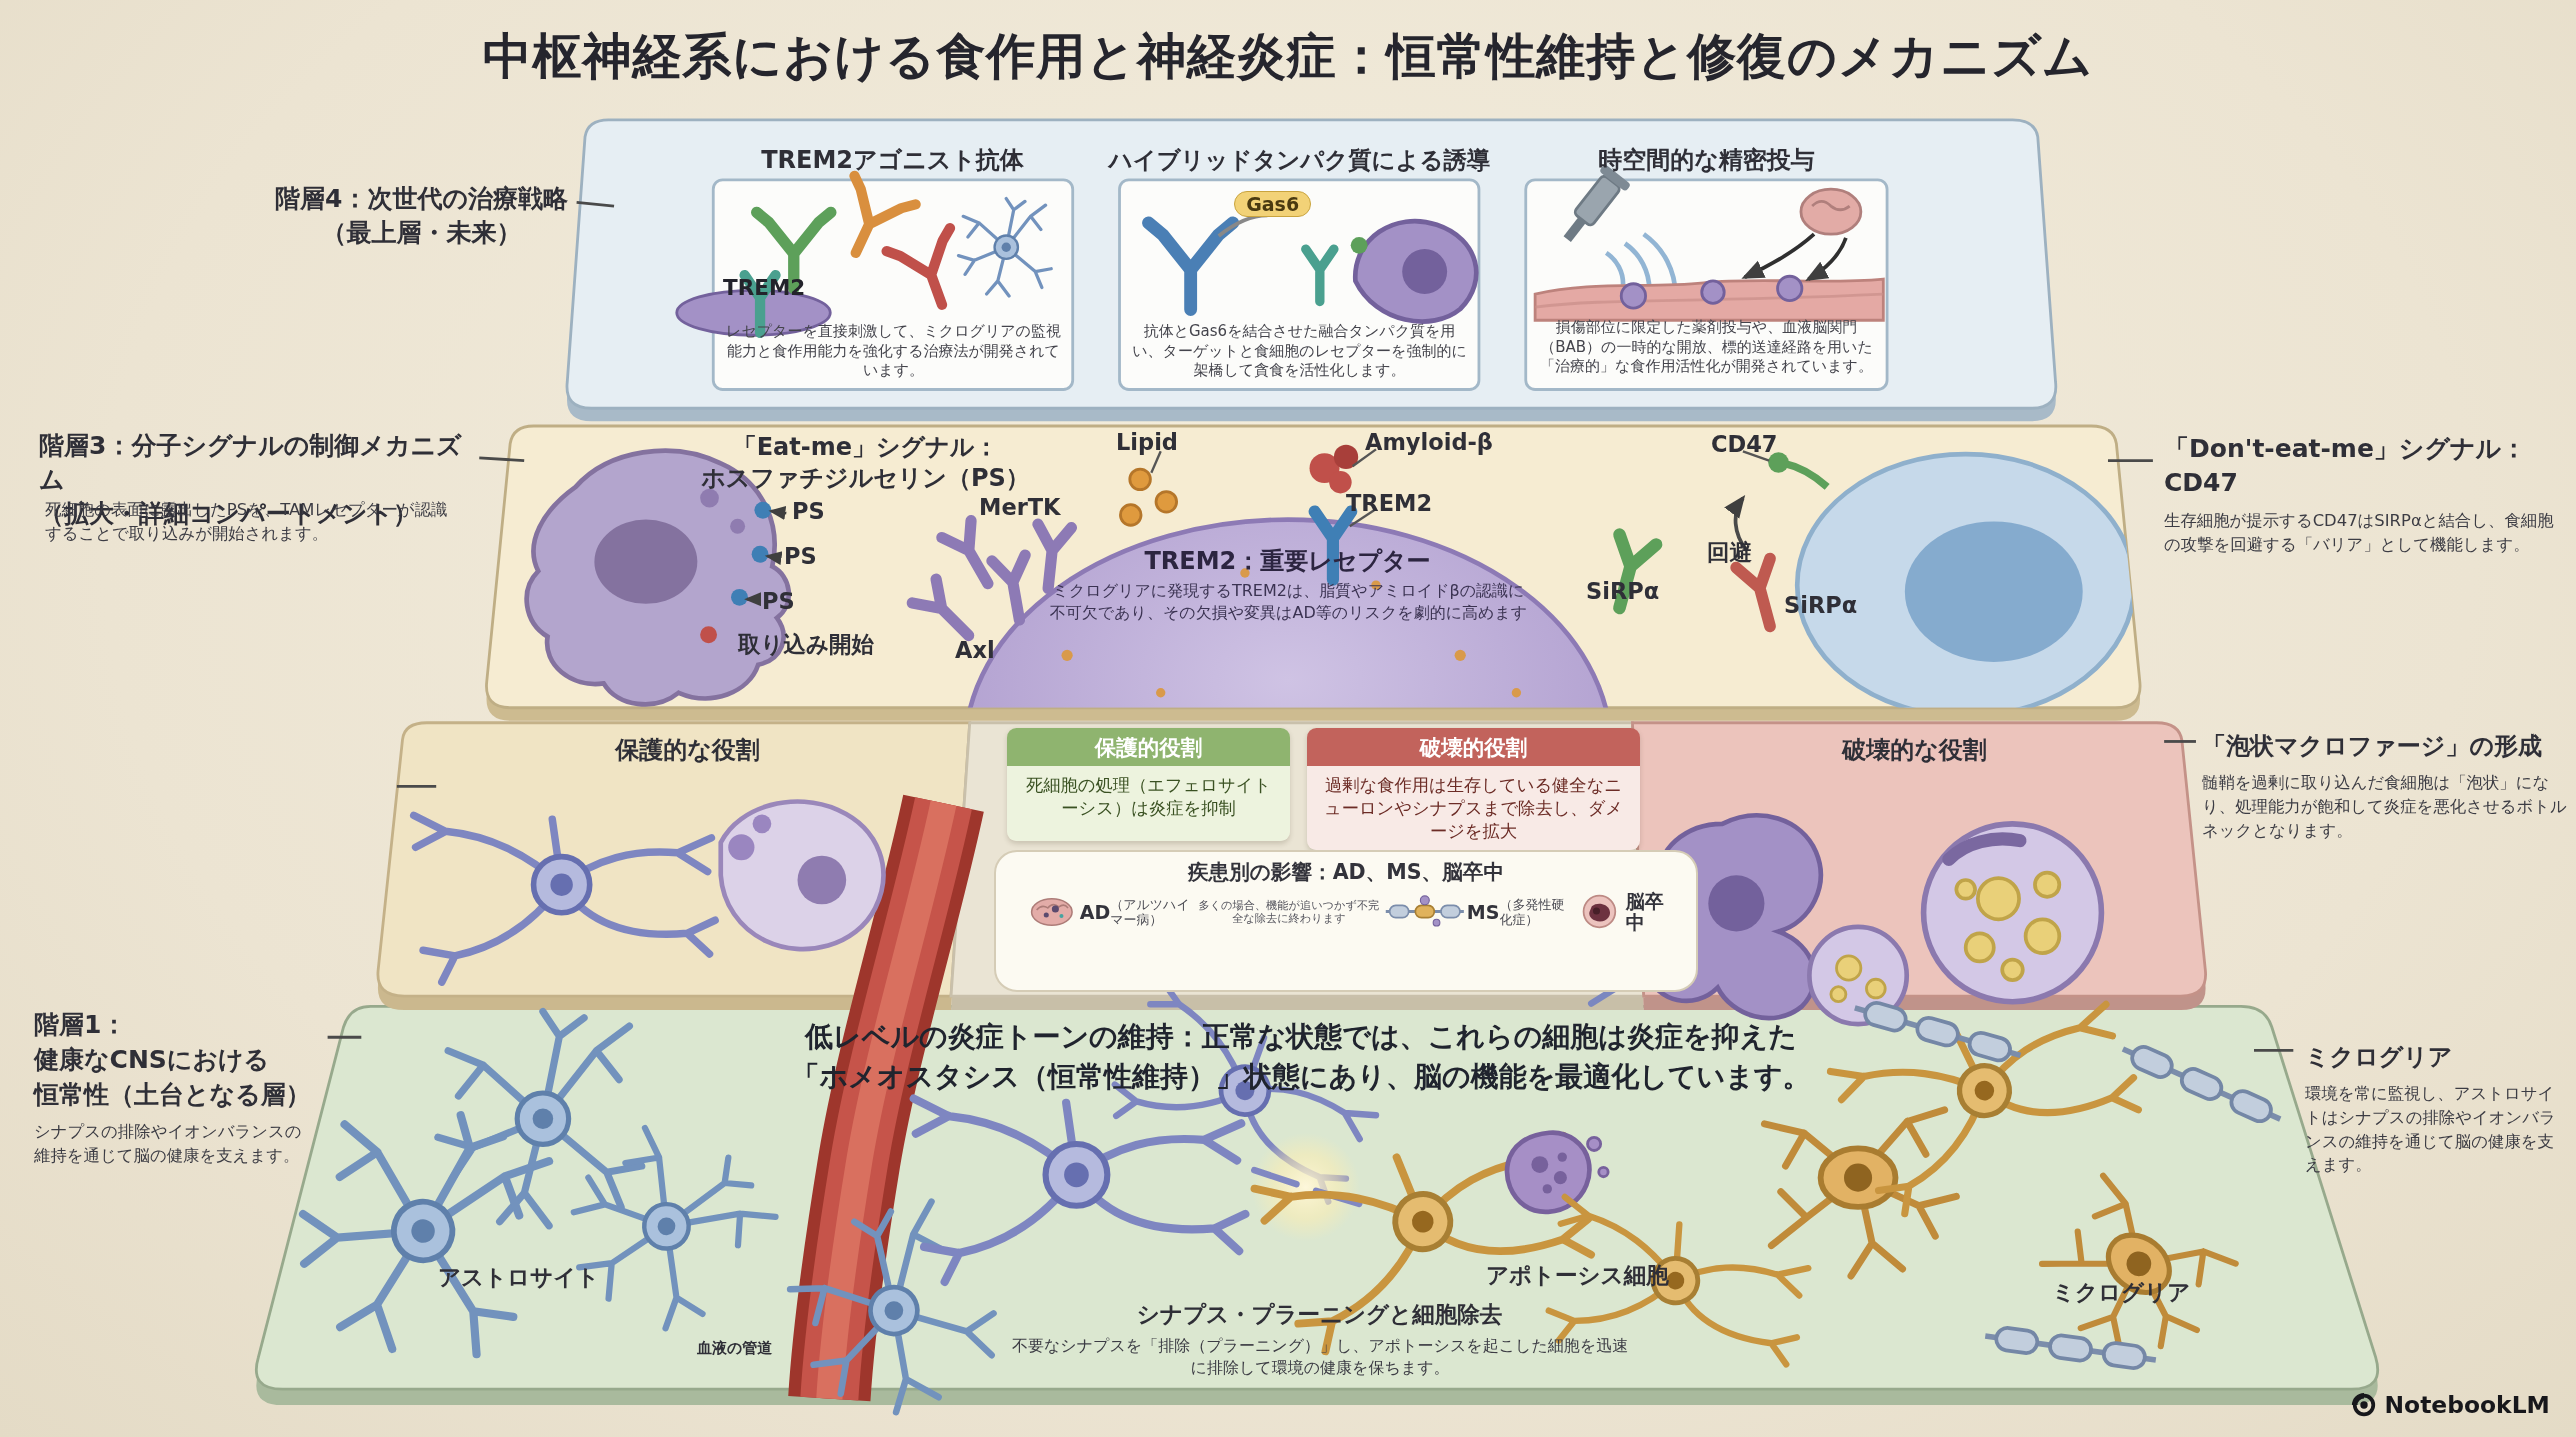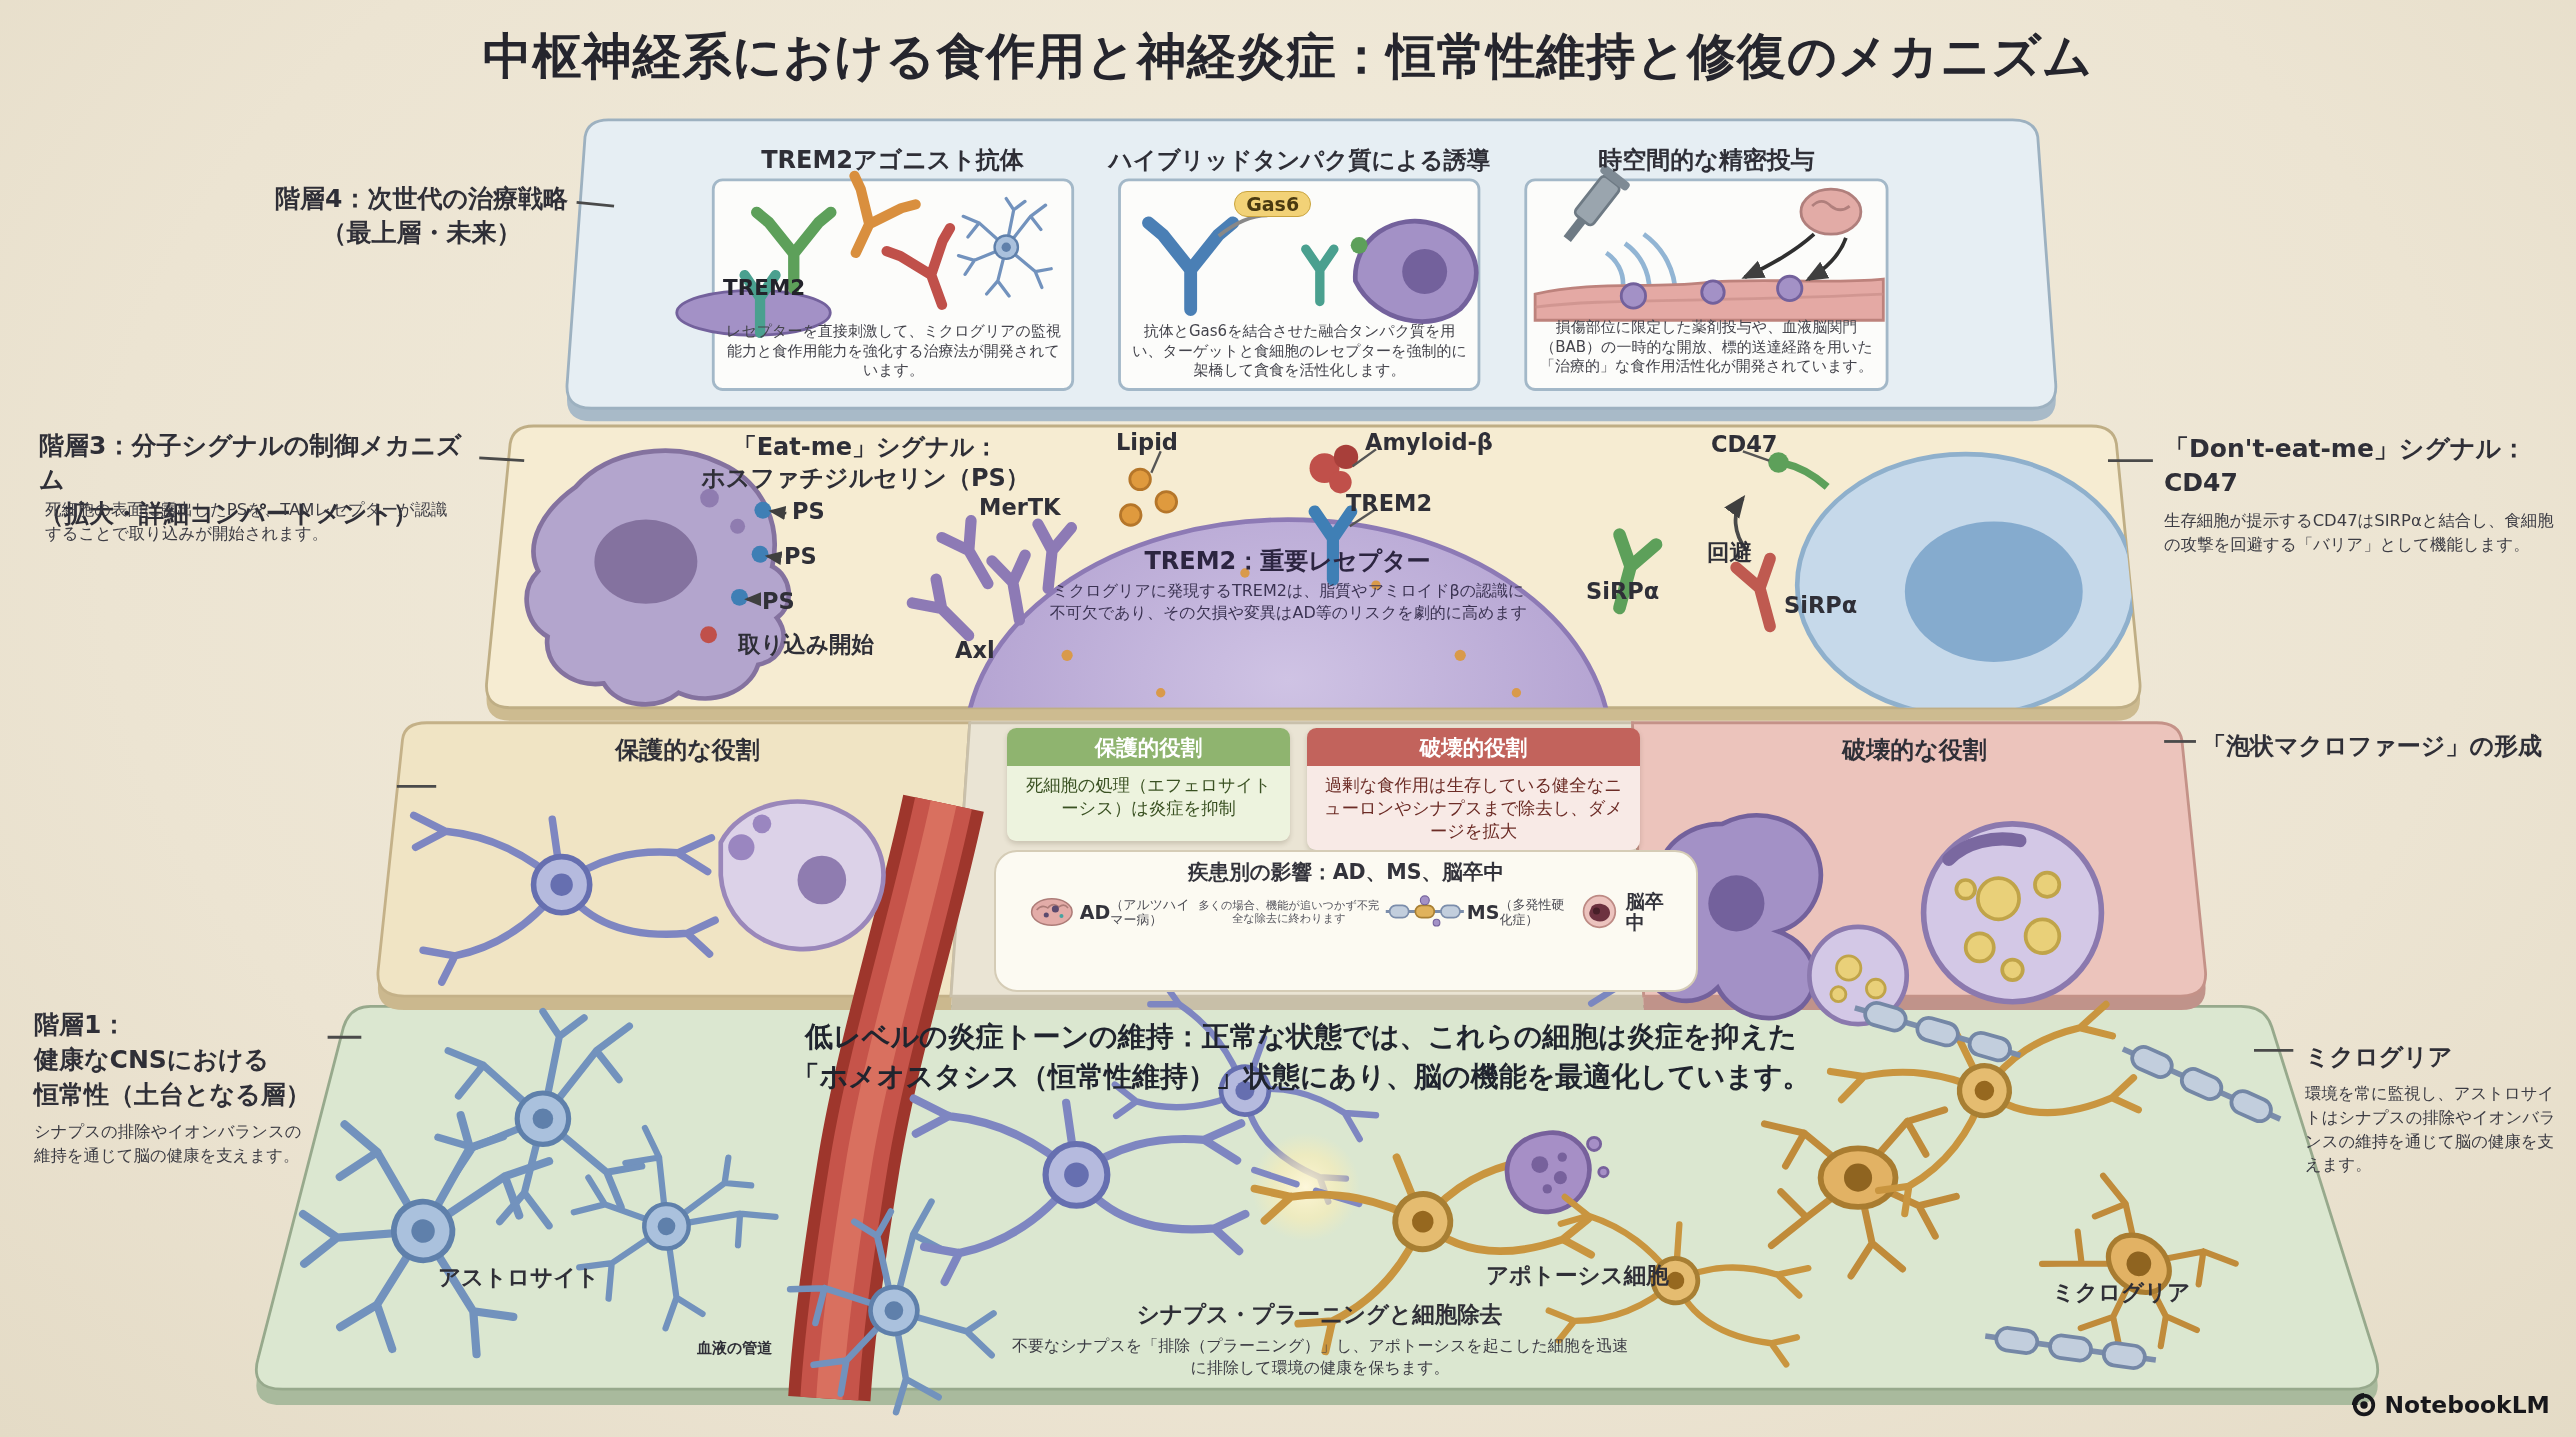--- a/index.html
+++ b/index.html
@@ -405,20 +405,21 @@
         <circle cx="45" cy="31" r="27" fill="#ecc3be" stroke="#bd8a84" stroke-width="3"></circle>
         <path d="M32,22 C42,14 58,18 62,28 C66,38 58,48 46,48 C34,48 26,40 28,32 Z" fill="#6d3240"></path>
         <circle cx="40" cy="30" r="6" fill="#471f28"></circle>
       </svg>
       <div class="dl">脳卒中</div>
     </div>
   </div>
 </div>
 
 <div class="lbl b" style="left:2202px;top:730px;width:374px;font-size:24px">「泡状マクロファージ」の形成</div>
+<div class="lbl small" style="left:2202px;top:771px;width:365px">髄鞘を過剰に取り込んだ食細胞は「泡状」になり、処理能力が飽和して炎症を悪化させるボトルネックとなります。</div>
 
 <div class="lbl b" style="left:34px;top:1007px;width:300px;font-size:25px;line-height:1.4">
   <div>階層1：</div>
   <div>健康なCNSにおける</div>
   <div>恒常性（土台となる層）</div>
 </div>
 <div class="lbl small" style="left:34px;top:1120px;width:281px">シナプスの排除やイオンバランスの維持を通じて脳の健康を支えます。</div>
 <div class="lbl b c" style="left:599px;top:1058px;width:1404px;font-size:28px;color:#20242e">「ホメオスタシス（恒常性維持）」状態にあり、脳の機能を最適化しています。</div>
 <div class="lbl b c" style="left:599px;top:1018px;width:1404px;font-size:28px;color:#20242e">低レベルの炎症トーンの維持：正常な状態では、これらの細胞は炎症を抑えた</div>
 <div class="lbl b" style="left:438px;top:1262px;font-size:22.5px">アストロサイト</div>

